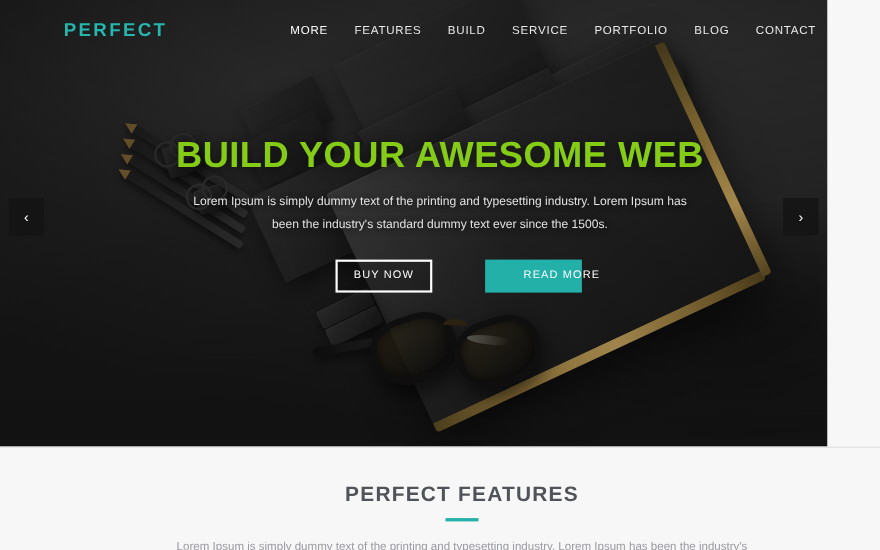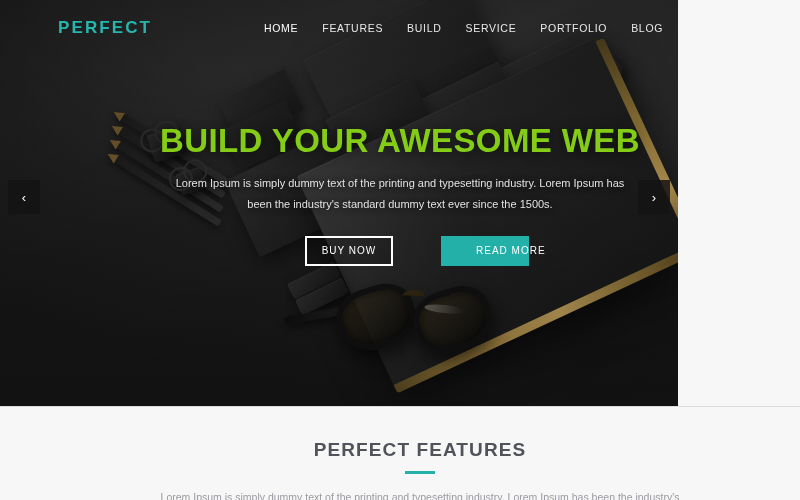--- a/index.html
+++ b/index.html
@@ -10,21 +10,21 @@
     background:#f7f7f7;
     font-family:"Liberation Sans", sans-serif;
     -webkit-font-smoothing:antialiased;
   }
 
   .page { position:relative; width:800px; height:500px; overflow:hidden; }
 
   
   .hero {
     position:relative;
-    width:678px; height:406px;
+    width:752px; height:406px;
     overflow:hidden;
     background:#262626;
   }
 
   
   .hero-photo { position:absolute; inset:0; overflow:hidden; }
 
   .desk {
     position:absolute; inset:0;
     background:
@@ -367,21 +367,21 @@
         <div class="lens lens-b"></div>
         <div class="lens-glint"></div>
       </div>
     </div>
 
     <div class="hero-overlay"></div>
 
     <header class="site-header">
       <div class="logo">PERFECT</div>
       <nav class="nav">
-        <a class="nav-item active">HOME</a>
+        <a class="nav-item active">MORE</a>
         <a class="nav-item">FEATURES</a>
         <a class="nav-item">BUILD</a>
         <a class="nav-item">SERVICE</a>
         <a class="nav-item">PORTFOLIO</a>
         <a class="nav-item">BLOG</a>
         <a class="nav-item">CONTACT</a>
       </nav>
     </header>
 
     <div class="hero-content">

